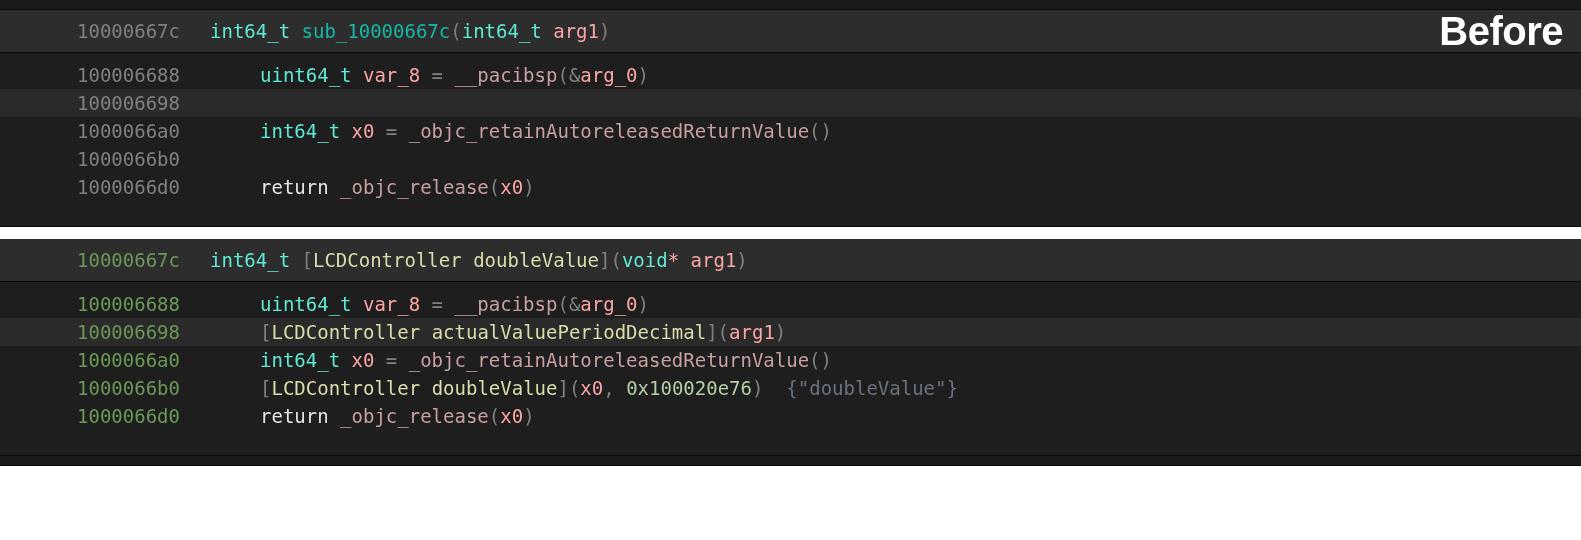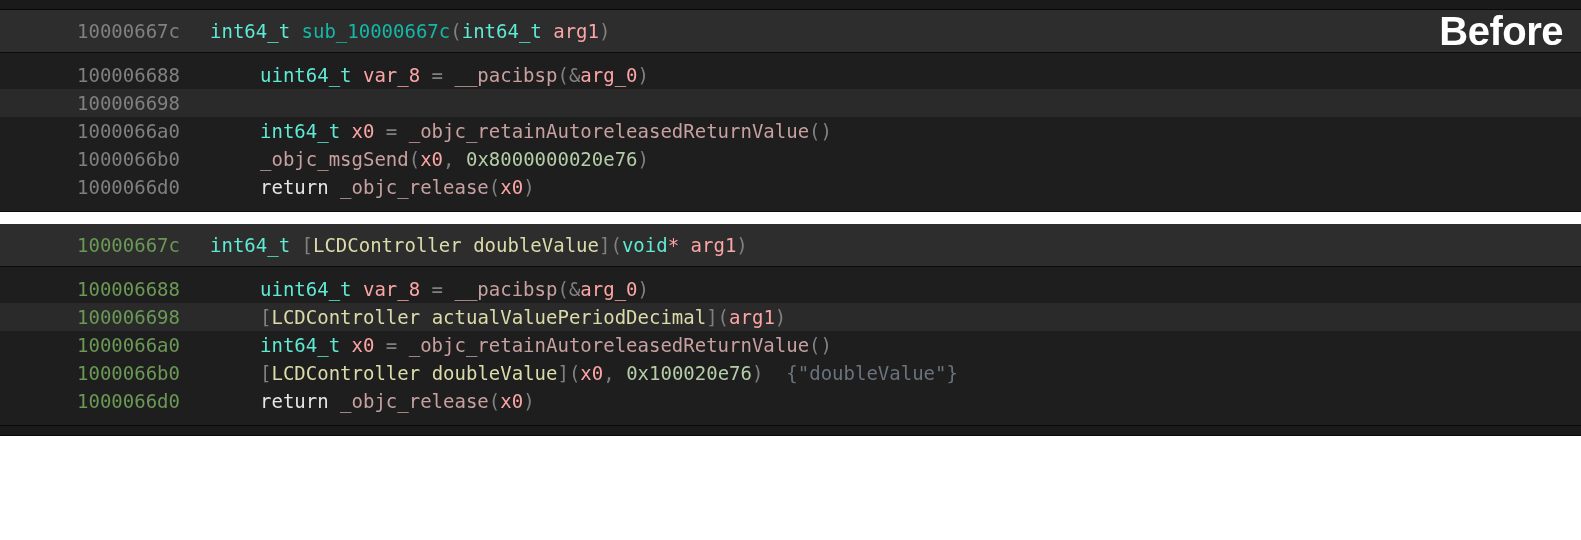--- a/index.html
+++ b/index.html
@@ -52,21 +52,21 @@
     padding: 3px 0;
     background: #1e1e1e;
   }
   .code-row.hl {
     background: #2a2a2a;
   }
   .code-row .gutter {
     border-left: 1px solid #3a3a3a;
   }
   .body-block {
-    padding: 8px 0 10px 0;
+    padding: 8px 0 25px 0;
     border-bottom: 1px solid #0a0a0a;
   }
   .gap {
     background: #ffffff;
     height: 12px;
   }
   .badge {
     position: absolute;
     right: 18px;
     top: 50%;
@@ -114,21 +114,20 @@
         <div class="gutter"></div>
       </div>
       <div class="code-row">
         <div class="addr-col"><span class="addr-dim">1000066a0</span></div>
         <div class="gutter"></div>
         <div class="code-col"><span class="indent"></span><span class="t-type">int64_t</span><span class="t-ident"> x0 </span><span class="t-punc">= </span><span class="t-call">_objc_retainAutoreleasedReturnValue</span><span class="t-punc">()</span></div>
       </div>
       <div class="code-row">
         <div class="addr-col"><span class="addr-dim">1000066b0</span></div>
         <div class="gutter"></div>
-        <div class="code-col"><span class="indent"></span><span class="t-call">_objc_msgSend</span><span class="t-punc">(</span><span class="t-ident">x0</span><span class="t-punc">, </span><span class="t-num">0x8000000020e76</span><span class="t-punc">)</span></div>
       </div>
       <div class="code-row">
         <div class="addr-col"><span class="addr-dim">1000066d0</span></div>
         <div class="gutter"></div>
         <div class="code-col"><span class="indent"></span><span class="t-kw">return </span><span class="t-call">_objc_release</span><span class="t-punc">(</span><span class="t-ident">x0</span><span class="t-punc">)</span></div>
       </div>
     </div>
 </div>
 
 <div class="gap"></div>

